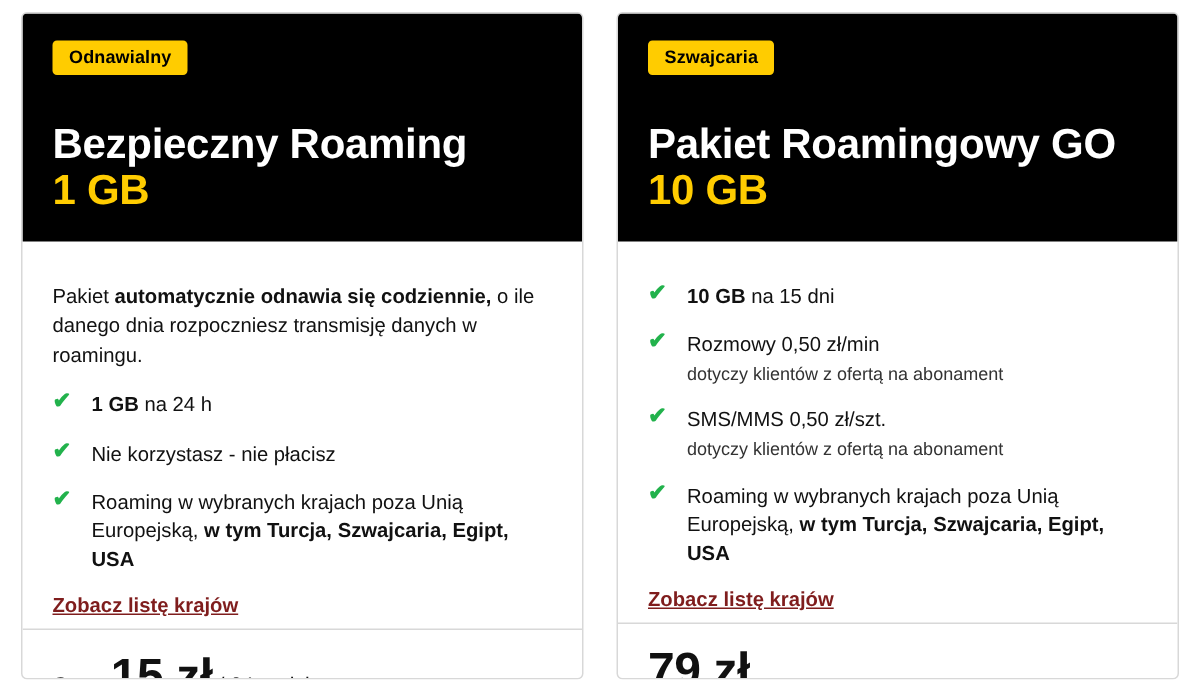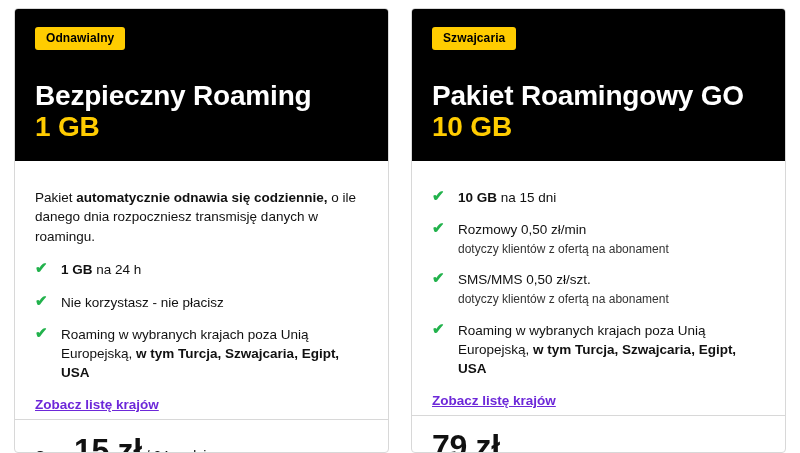--- a/index.html
+++ b/index.html
@@ -100,21 +100,21 @@
     display: block;
     font-size: 12px;
     color: #333333;
     margin-top: 2px;
     line-height: 1.35;
   }
   .link {
     display: inline-block;
     font-size: 13.5px;
     font-weight: bold;
-    color: #6d28d9;
+    color: #7f1d1d;
     text-decoration: underline;
     margin-top: 1px;
     text-align: center;
   }
   .card-foot {
     border-top: 1px solid #d8d8d8;
     padding: 12px 20px 0 20px;
     display: flex;
     align-items: baseline;
     justify-content: flex-start;

